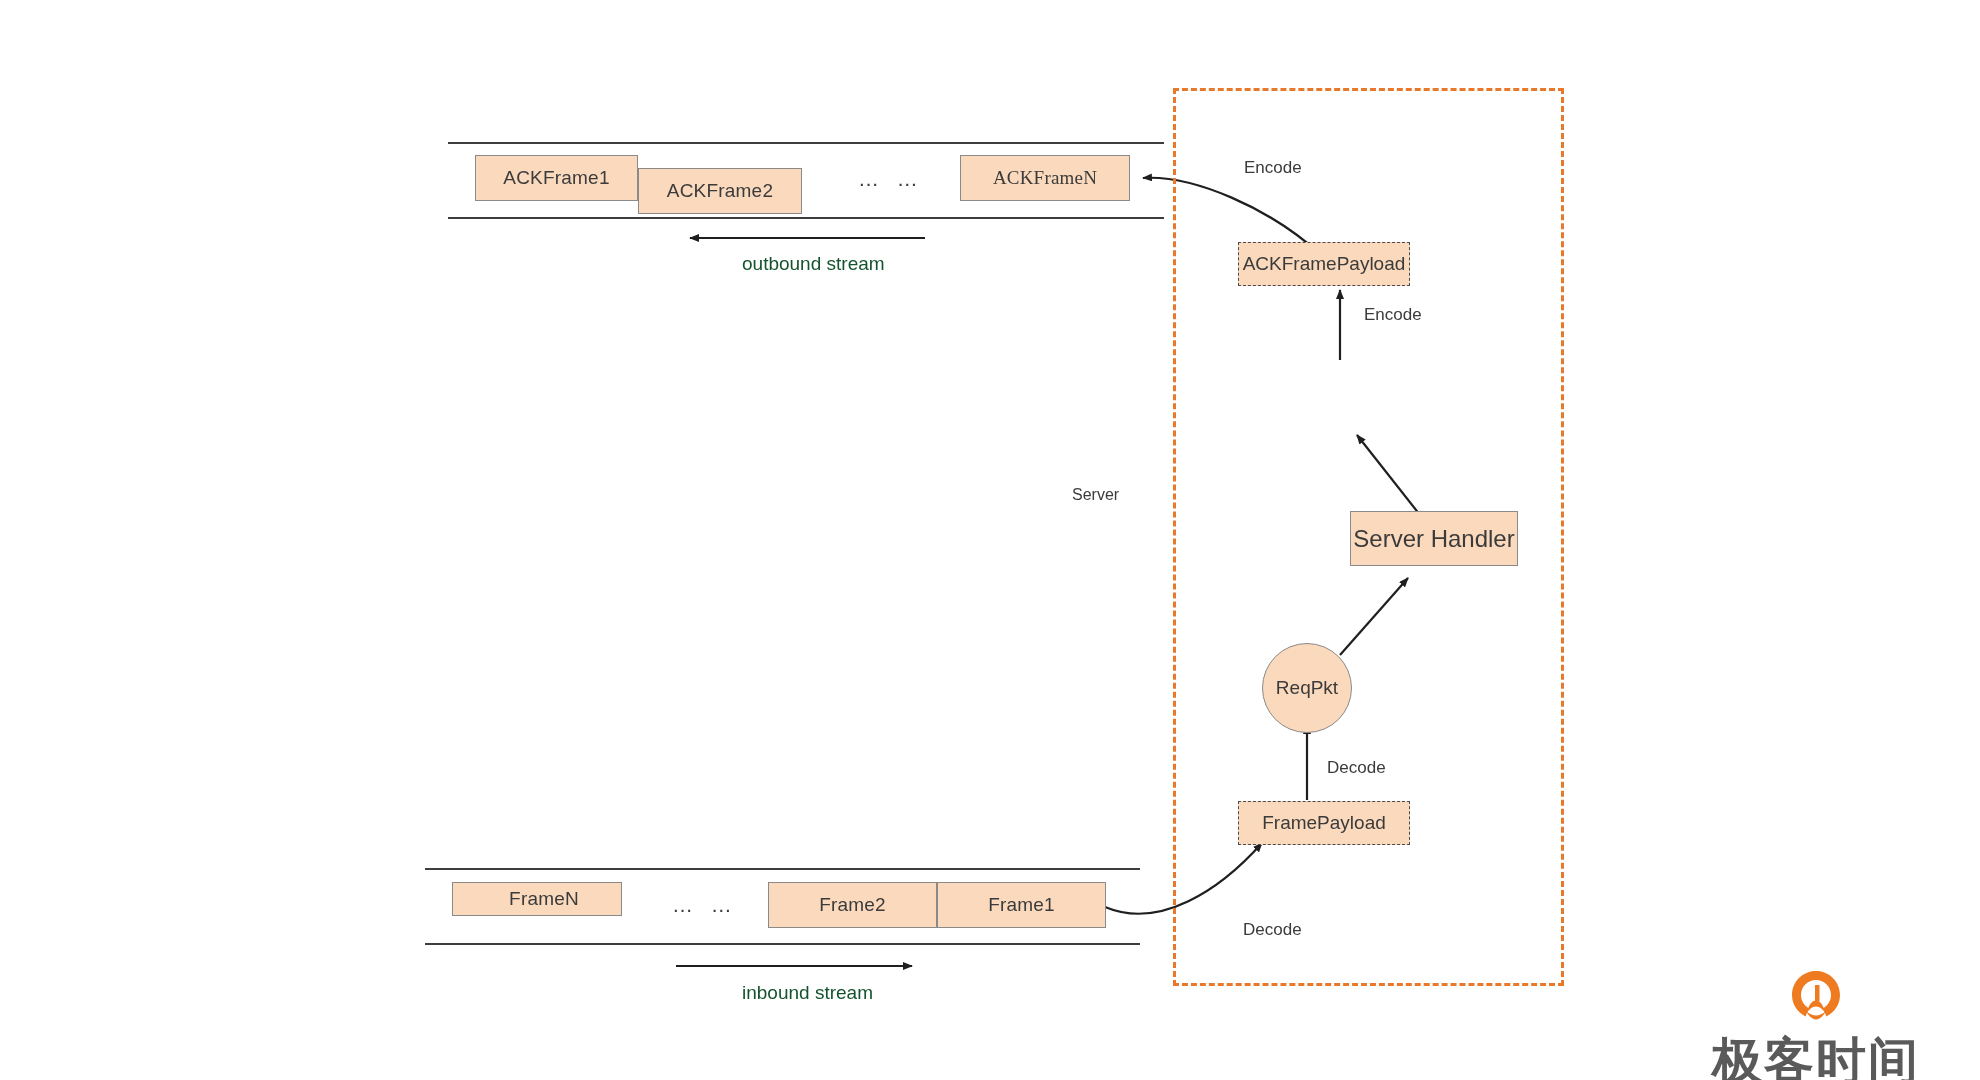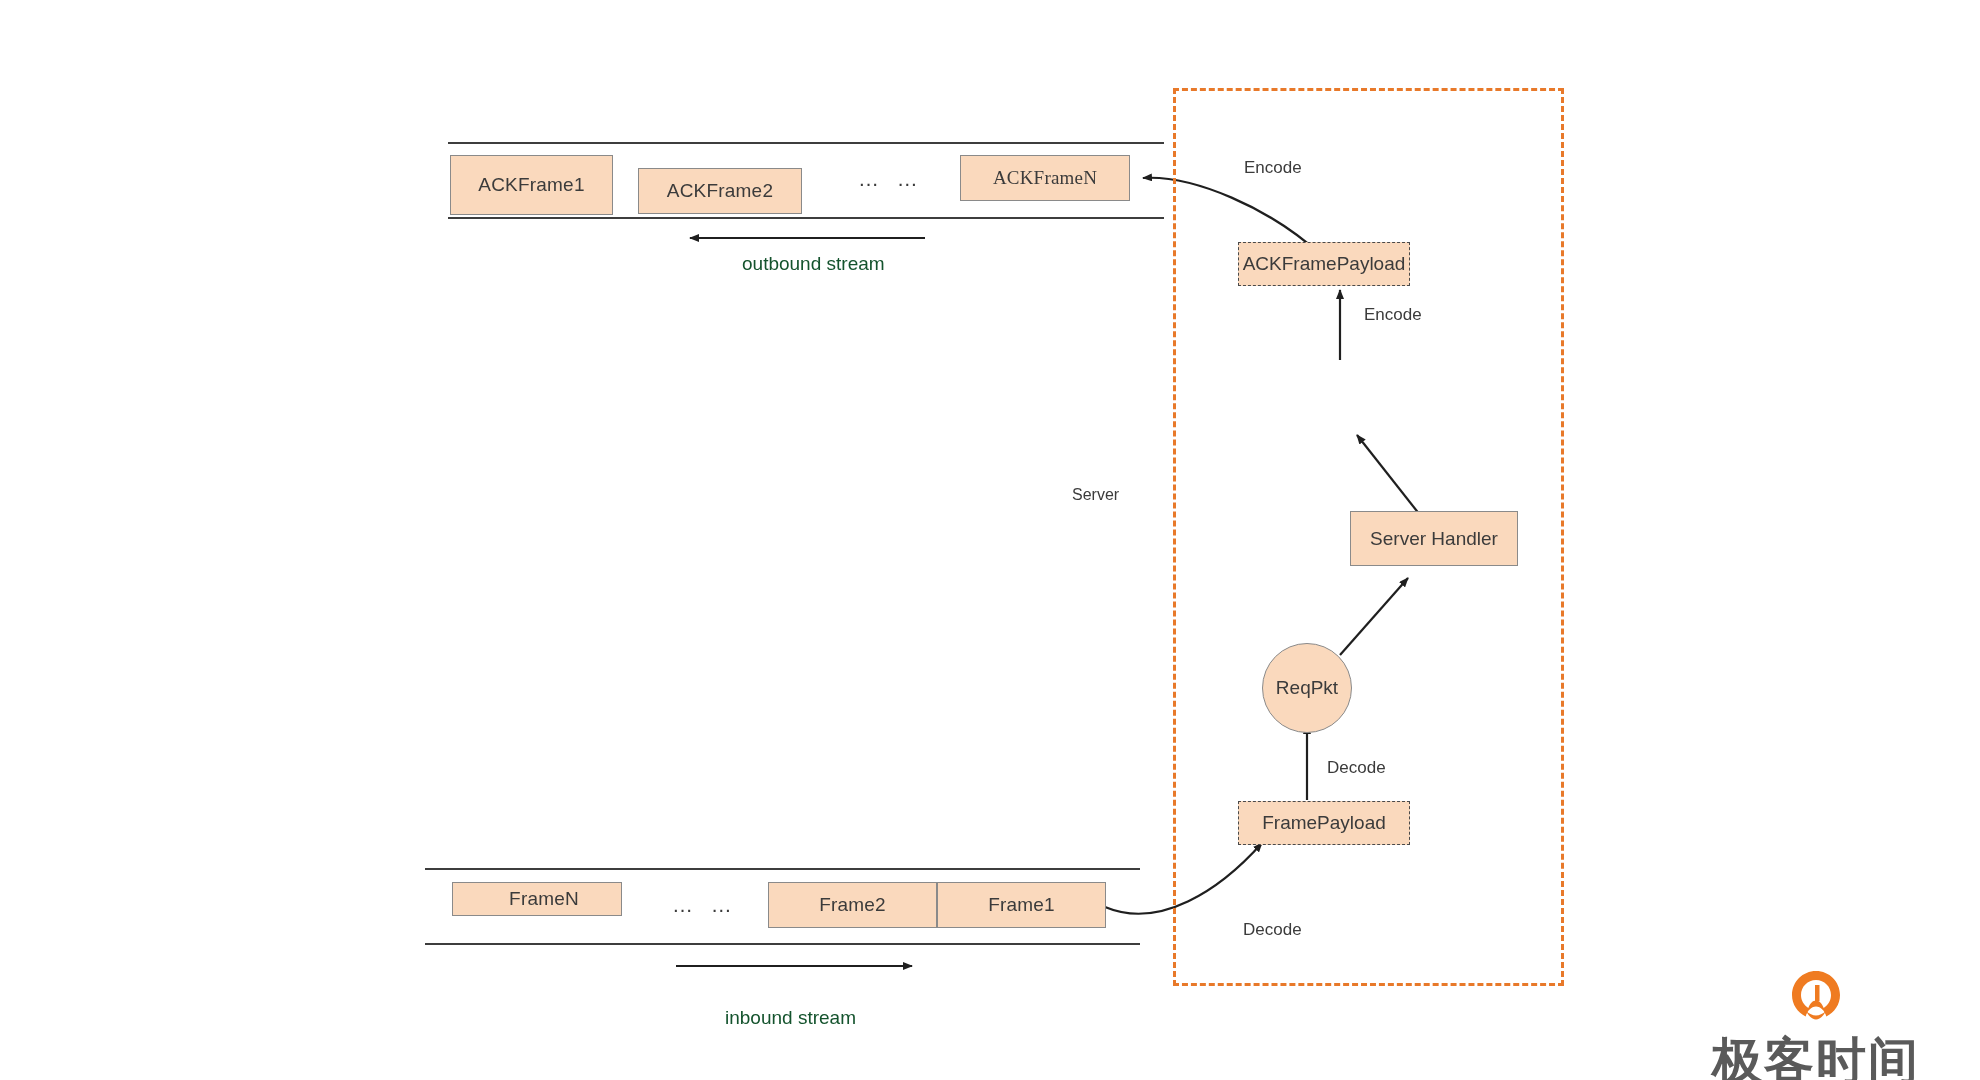--- a/index.html
+++ b/index.html
@@ -44,21 +44,21 @@
     font-size: 19px;
     color: #3b3b3b;
   }
   .handler-box {
     background: #fad9bd;
     border: 1px solid #8a8a8a;
     box-sizing: border-box;
     display: flex;
     align-items: center;
     justify-content: center;
-    font-size: 19px;
+    font-size: 24px;
     color: #3b3b3b;
   }
   .circle-node {
     background: #fad9bd;
     border: 1px solid #8a8a8a;
     border-radius: 50%;
     box-sizing: border-box;
     display: flex;
     align-items: center;
     justify-content: center;
@@ -152,36 +152,36 @@
     <path d="M1105,907 C1160,930 1220,890 1262,843" fill="none" stroke="#1f1f1f" stroke-width="2.2" marker-end="url(#arrowhead)"></path>
 
     <line x1="925" y1="238" x2="690" y2="238" stroke="#1f1f1f" stroke-width="2" marker-end="url(#arrowhead)"></line>
 
     <line x1="676" y1="966" x2="912" y2="966" stroke="#1f1f1f" stroke-width="2" marker-end="url(#arrowhead)"></line>
   </svg>
 
   <div class="abs rail" style="left:448px; top:142px; width:716px;"></div>
   <div class="abs rail" style="left:448px; top:217px; width:716px;"></div>
 
-  <div class="abs frame-box" style="left:450px; top:155px; width:163px; height:60px;">ACKFrame1</div>
+  <div class="abs frame-box" style="left:475px; top:155px; width:163px; height:46px;">ACKFrame1</div>
   <div class="abs frame-box" style="left:638px; top:168px; width:164px; height:46px;">ACKFrame2</div>
   <div class="abs ellipsis" style="left:858px; top:167px;">…  …</div>
   <div class="abs frame-box" style="left:960px; top:155px; width:170px; height:46px;font-family:Liberation Serif, serif;">ACKFrameN</div>
 
   <div class="abs caption" style="left:742px; top:253px;">outbound stream</div>
 
   <div class="abs rail" style="left:425px; top:868px; width:715px;"></div>
   <div class="abs rail" style="left:425px; top:943px; width:715px;"></div>
 
   <div class="abs frame-box" style="left:452px; top:882px; width:170px; height:34px;padding-left:14px;">FrameN</div>
   <div class="abs ellipsis" style="left:672px; top:893px;">…  …</div>
   <div class="abs frame-box" style="left:768px; top:882px; width:169px; height:46px;">Frame2</div>
   <div class="abs frame-box" style="left:937px; top:882px; width:169px; height:46px;">Frame1</div>
 
-  <div class="abs caption" style="left:725px; top:982px;margin-top:25px;">inbound stream</div>
+  <div class="abs caption" style="left:742px; top:982px;">inbound stream</div>
 
   <div class="abs server-container" style="left:1173px; top:88px; width:391px; height:898px;"></div>
 
   <div class="abs server-label" style="left:1072px; top:486px;">Server</div>
 
   <div class="abs payload-box" style="left:1238px; top:242px; width:172px; height:44px;">ACKFramePayload</div>
 
   <div class="abs edge-label" style="left:1244px; top:158px;">Encode</div>
 
   <div class="abs edge-label" style="left:1364px; top:305px;">Encode</div>

